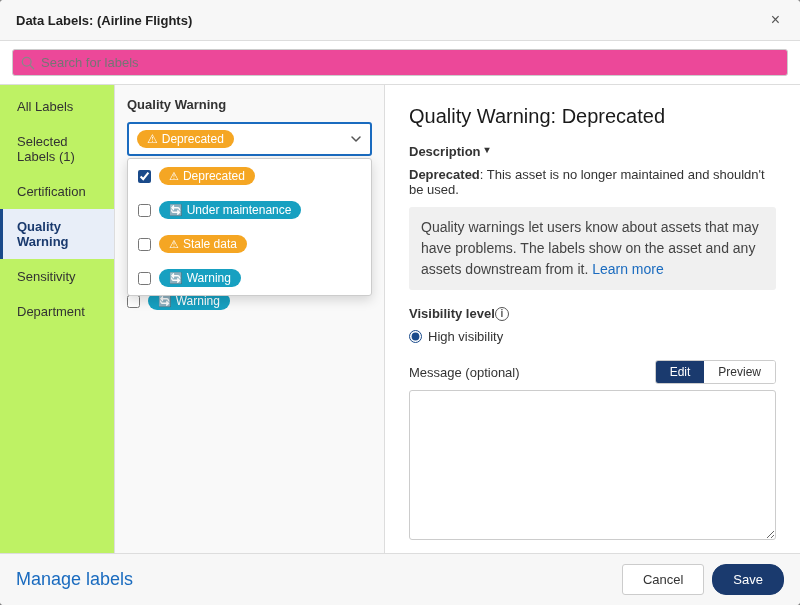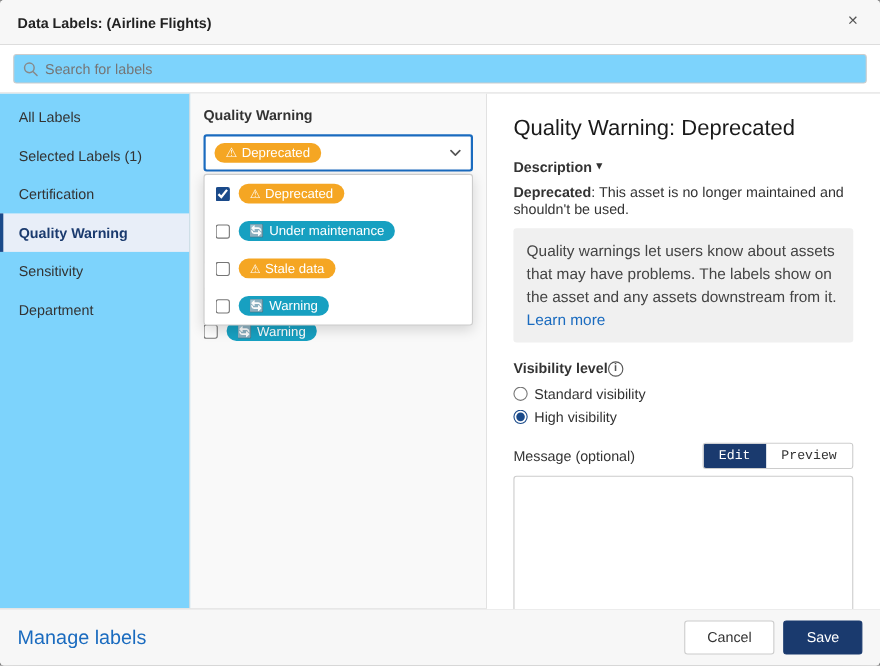--- a/index.html
+++ b/index.html
@@ -36,37 +36,37 @@
 
     .search-bar {
       padding: 8px 12px;
       border-bottom: 1px solid #ddd;
       background: #fff;
       flex-shrink: 0;
     }
     .search-input-wrap {
       display: flex; align-items: center;
       border: 1px solid #ccc; border-radius: 3px;
-      padding: 5px 8px; background: #7dd3fc;
+      padding: 5px 8px; background: #ec4899;
     }
     .search-input-wrap svg { margin-right: 6px; color: #888; flex-shrink: 0; }
     .search-input {
       border: none; outline: none; width: 100%; font-size: 13px; color: #333;
       background: transparent;
     }
 
     .dialog-body {
       display: flex; flex: 1; overflow: hidden;
     }
 
     
     .sidebar {
-      width: 173px; flex-shrink: 0;
+      width: 115px; flex-shrink: 0;
       border-right: 1px solid #ddd;
-      background: #7dd3fc;
+      background: #bef264;
       padding-top: 4px;
     }
     .sidebar-item {
       padding: 10px 14px;
       cursor: pointer;
       color: #333;
       font-size: 13px;
       border-left: 3px solid transparent;
     }
     .sidebar-item.active {
@@ -197,21 +197,21 @@
 
     .message-section { margin-bottom: 12px; }
     .message-header {
       display: flex; align-items: center; justify-content: space-between;
       margin-bottom: 6px;
     }
     .message-label { font-size: 13px; color: #333; }
     .tab-group { display: flex; border: 1px solid #ccc; border-radius: 3px; overflow: hidden; }
     .tab-btn {
       padding: 4px 14px; font-size: 12px; cursor: pointer;
-      background: #fff; border: none; color: #333; font-family: Liberation Mono, monospace;
+      background: #fff; border: none; color: #333;
     }
     .tab-btn.active { background: #1a3a6e; color: #fff; }
     .message-textarea {
       width: 100%; height: 150px;
       border: 1px solid #ccc; border-radius: 3px;
       padding: 8px; font-size: 13px; resize: vertical;
       font-family: inherit; color: #333;
       outline: none;
     }
 
@@ -227,21 +227,21 @@
       color: #1a6bbf; text-decoration: none; font-size: 18px; cursor: pointer;
       background: none; border: none; padding: 0;
     }
     .footer-buttons { display: flex; gap: 8px; }
     .btn-cancel {
       padding: 7px 20px; font-size: 13px; cursor: pointer;
       background: #fff; border: 1px solid #ccc; border-radius: 3px; color: #333;
     }
     .btn-save {
       padding: 7px 20px; font-size: 13px; cursor: pointer;
-      background: #1a3a6e; border: 1px solid #1a3a6e; border-radius: 3px; color: #fff;
+      background: #1a3a6e; border: 1px solid #1a3a6e; border-radius: 14px; color: #fff;
     }
   </style>
 </head>
 <body>
 
 <div class="dialog-overlay">
   <div class="dialog">
 
     <div class="dialog-header">
       <span class="dialog-title">Data Labels: (Airline Flights)</span>
@@ -356,24 +356,20 @@
             <span>Quality warnings let users know about assets that may have problems. The labels show on the asset and any assets downstream from it.</span>
             <a href="#">Learn more</a>
           </div>
 
           <div class="visibility-section">
             <div class="visibility-title">
               <span>Visibility level</span>
               <span class="info-icon">i</span>
             </div>
             <div class="radio-item">
-              <input type="radio" name="visibility" id="standard" style="">
-              <label for="standard">Standard visibility</label>
-            </div>
-            <div class="radio-item">
               <input type="radio" name="visibility" id="high" checked="" style="">
               <label for="high">High visibility</label>
             </div>
           </div>
 
           <div class="message-section">
             <div class="message-header">
               <span class="message-label">Message (optional)</span>
               <div class="tab-group">
                 <button class="tab-btn active">Edit</button>

